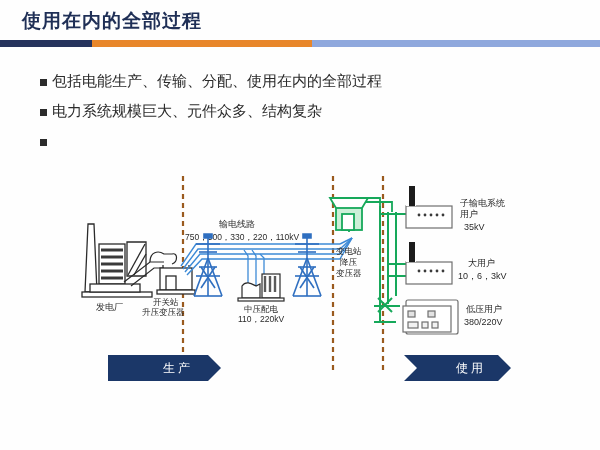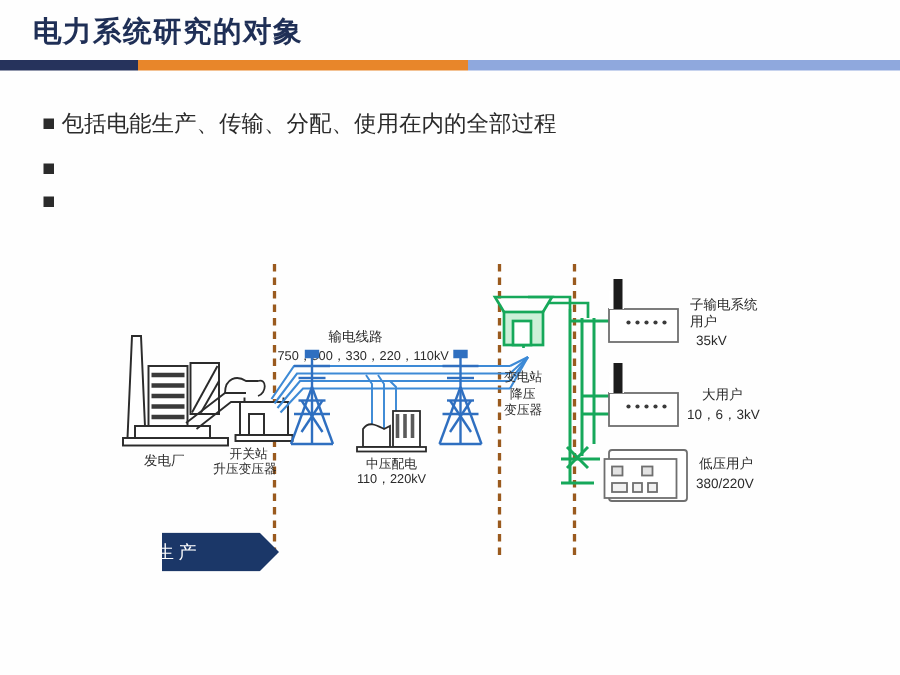--- a/index.html
+++ b/index.html
@@ -17,69 +17,71 @@
     font-size:19px;font-weight:bold;color:#1f2f56;
     letter-spacing:1px;white-space:nowrap;
   }
   .rule{position:absolute;left:0;top:40px;height:7px;width:600px;}
   .rule .seg{position:absolute;top:0;height:7px;}
   .seg.navy{left:0;width:92px;background:#26335c;}
   .seg.orange{left:92px;width:220px;background:#e8862a;}
   .seg.blue{left:312px;width:288px;background:#8fa8dd;}
 
   
-  .bullets{position:absolute;left:29px;top:72px;width:540px;}
+  .bullets{position:absolute;left:40px;top:72px;width:540px;font-family:Liberation Mono, monospace;}
   .bullet{
     display:flex;align-items:flex-start;
     font-size:15px;color:#2b2b2b;line-height:1.45;
     margin-bottom:8px;white-space:nowrap;
   }
   .bullet .sq{
     width:7px;height:7px;background:#2b2b2b;
     margin-top:7px;margin-right:5px;flex:0 0 auto;
   }
 
   
   #diagram{position:absolute;left:0;top:172px;width:600px;height:220px;}
   #diagram svg{display:block;}
 
   
   .ribbon{position:absolute;left:0;top:355px;width:600px;height:30px;}
   .chev{
     position:absolute;top:0;height:26px;
     background:#1b3768;
-    display:flex;align-items:center;
+    display:flex;align-items:center;justify-content:center;
     color:#ffffff;font-size:12px;letter-spacing:3px;
     clip-path:polygon(0 0, calc(100% - 13px) 0, 100% 50%, calc(100% - 13px) 100%, 0 100%);
+    padding-left:35px;
   }
   .chev.notch{
     clip-path:polygon(0 0, calc(100% - 13px) 0, 100% 50%, calc(100% - 13px) 100%, 0 100%, 13px 50%);
   }
   .chev span{transform:translateX(-4px);}
 </style>
 </head>
 <body>
 
 <div id="slide">
 
-  <div class="title">电力系统研究的对象</div>
+  <div class="title">使用在内的全部过程</div>
 
   <div class="rule">
     <div class="seg navy"></div>
     <div class="seg orange"></div>
     <div class="seg blue"></div>
   </div>
 
   <div class="bullets">
     <div class="bullet">
       <div class="sq"></div>
       <div>包括电能生产、传输、分配、使用在内的全部过程</div>
     </div>
     <div class="bullet">
       <div class="sq"></div>
+      <div>电力系统规模巨大、元件众多、结构复杂</div>
     </div>
     <div class="bullet">
       <div class="sq"></div>
     </div>
   </div>
 
   <div id="diagram">
   <svg width="600" height="220" viewBox="0 0 600 220" xmlns="http://www.w3.org/2000/svg">
 
     <g stroke="#9a5a1e" stroke-width="2.2" stroke-dasharray="5 4">
@@ -253,15 +255,18 @@
     <text x="466" y="140" font-size="9" fill="#2b2b2b" font-family="'Liberation Sans',sans-serif">低压用户</text>
     <text x="464" y="153" font-size="9" fill="#2b2b2b" font-family="'Liberation Sans',sans-serif">380/220V</text>
 
   </svg>
   </div>
 
   <div class="ribbon">
     <div class="chev" style="left:108px;width:78px;">
       <span>生产</span>
     </div>
+    <div class="chev notch" style="left:404px;width:72px;">
+      <span>使用</span>
+    </div>
   </div>
 
 </div>
 
 </body></html>

